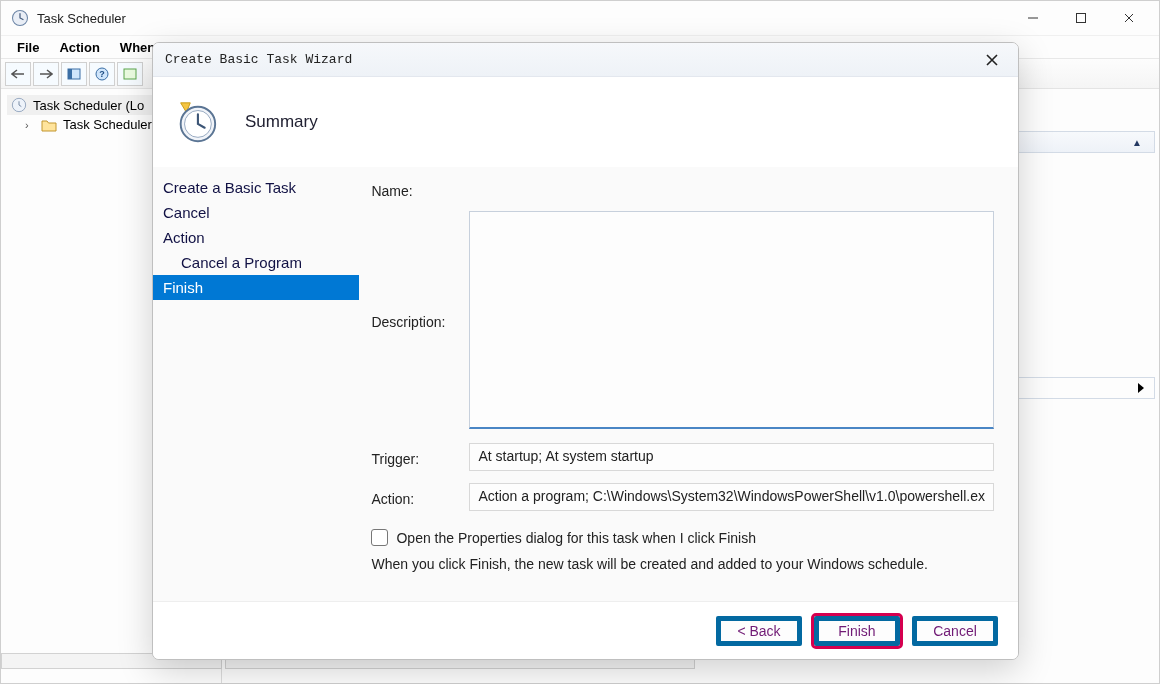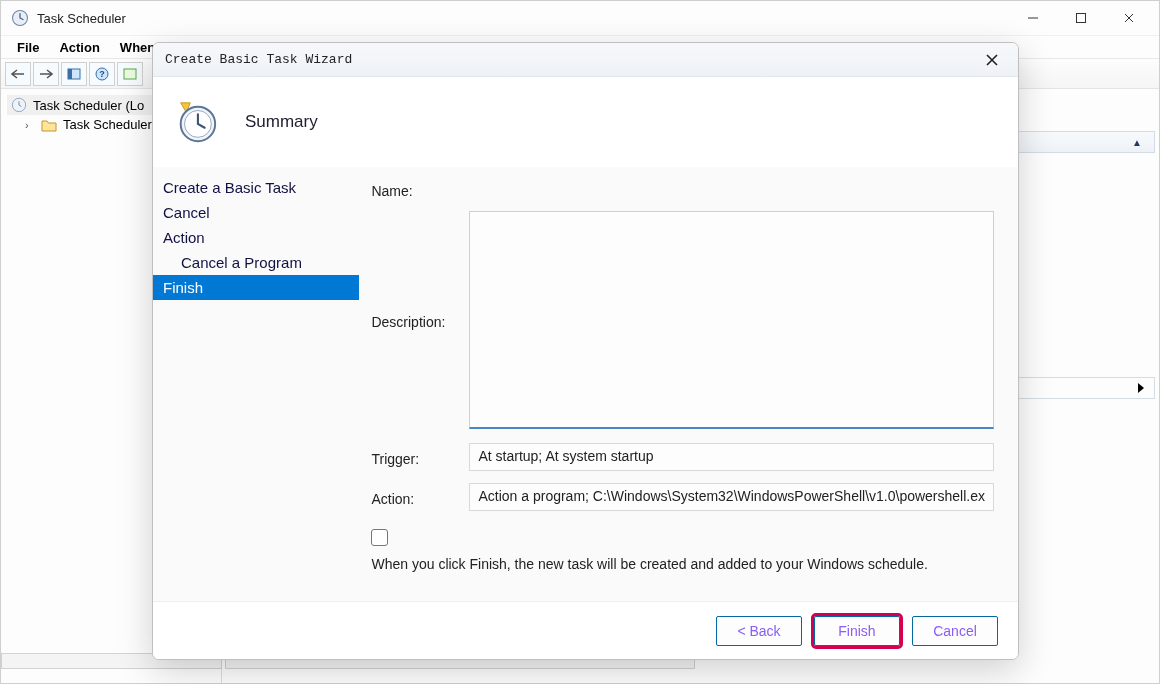--- a/index.html
+++ b/index.html
@@ -55,21 +55,21 @@
   .frow { display:flex; align-items:center; margin-bottom:12px; }
   .frow .lab { width:98px; padding-top:4px; }
   .ro-field { border:1px solid #d8d8d8; background:#fdfdfd; padding:4px 8px; height:28px; font-size:14px; color:#222; flex:1; overflow:hidden; white-space:nowrap; }
   .ro-textarea { border:1px solid #c7d0dc; border-bottom:2px solid #4a86c5; background:#fdfdfd; flex:1; height:218px; padding:6px 8px; resize:none; font-size:14px; }
 
   .chk-row { display:flex; align-items:center; gap:8px; margin-top:18px; }
   .chk { width:17px; height:17px; border:1.4px solid #777; border-radius:3px; background:#fff; }
   .note { margin-top:10px; font-size:14px; }
 
   .dlg-footer { height:58px; border-top:1px solid #eee; display:flex; align-items:center; justify-content:flex-end; gap:12px; padding:0 20px; background:#fff;}
-  .btn { min-width:86px; height:30px; border:1px solid #0369a1; background:#fdfdfd; font-size:14px; color:#8b5cf6; display:flex; align-items:center; justify-content:center; border-radius:2px; }
+  .btn { min-width:86px; height:30px; border:5px solid #0369a1; background:#fdfdfd; font-size:14px; color:#701a75; display:flex; align-items:center; justify-content:center; border-radius:2px; }
   .btn.highlight { outline:3px solid #d5004f; outline-offset:0; }
 
 </style>
 </head>
 <body>
 
 <div class="main-window">
   <div class="main-titlebar">
     <svg class="ts-icon" viewBox="0 0 24 24">
         <circle cx="12" cy="12" r="10" fill="#e9eef6" stroke="#6c85a6" stroke-width="1.4"></circle>
@@ -202,20 +202,21 @@
         <div class="lab">Trigger:</div>
         <div class="ro-field">At startup; At system startup</div>
       </div>
       <div class="frow">
         <div class="lab">Action:</div>
         <div class="ro-field">Action a program; C:\Windows\System32\WindowsPowerShell\v1.0\powershell.ex</div>
       </div>
 
       <div class="chk-row">
         <div class="chk"></div>
+        <span>Open the Properties dialog for this task when I click Finish</span>
       </div>
       <div class="note">When you click Finish, the new task will be created and added to your Windows schedule.</div>
     </div>
   </div>
 
   <div class="dlg-footer">
     <div class="btn">
         <span>&lt; Back</span>
       </div>
     <div class="btn highlight">

